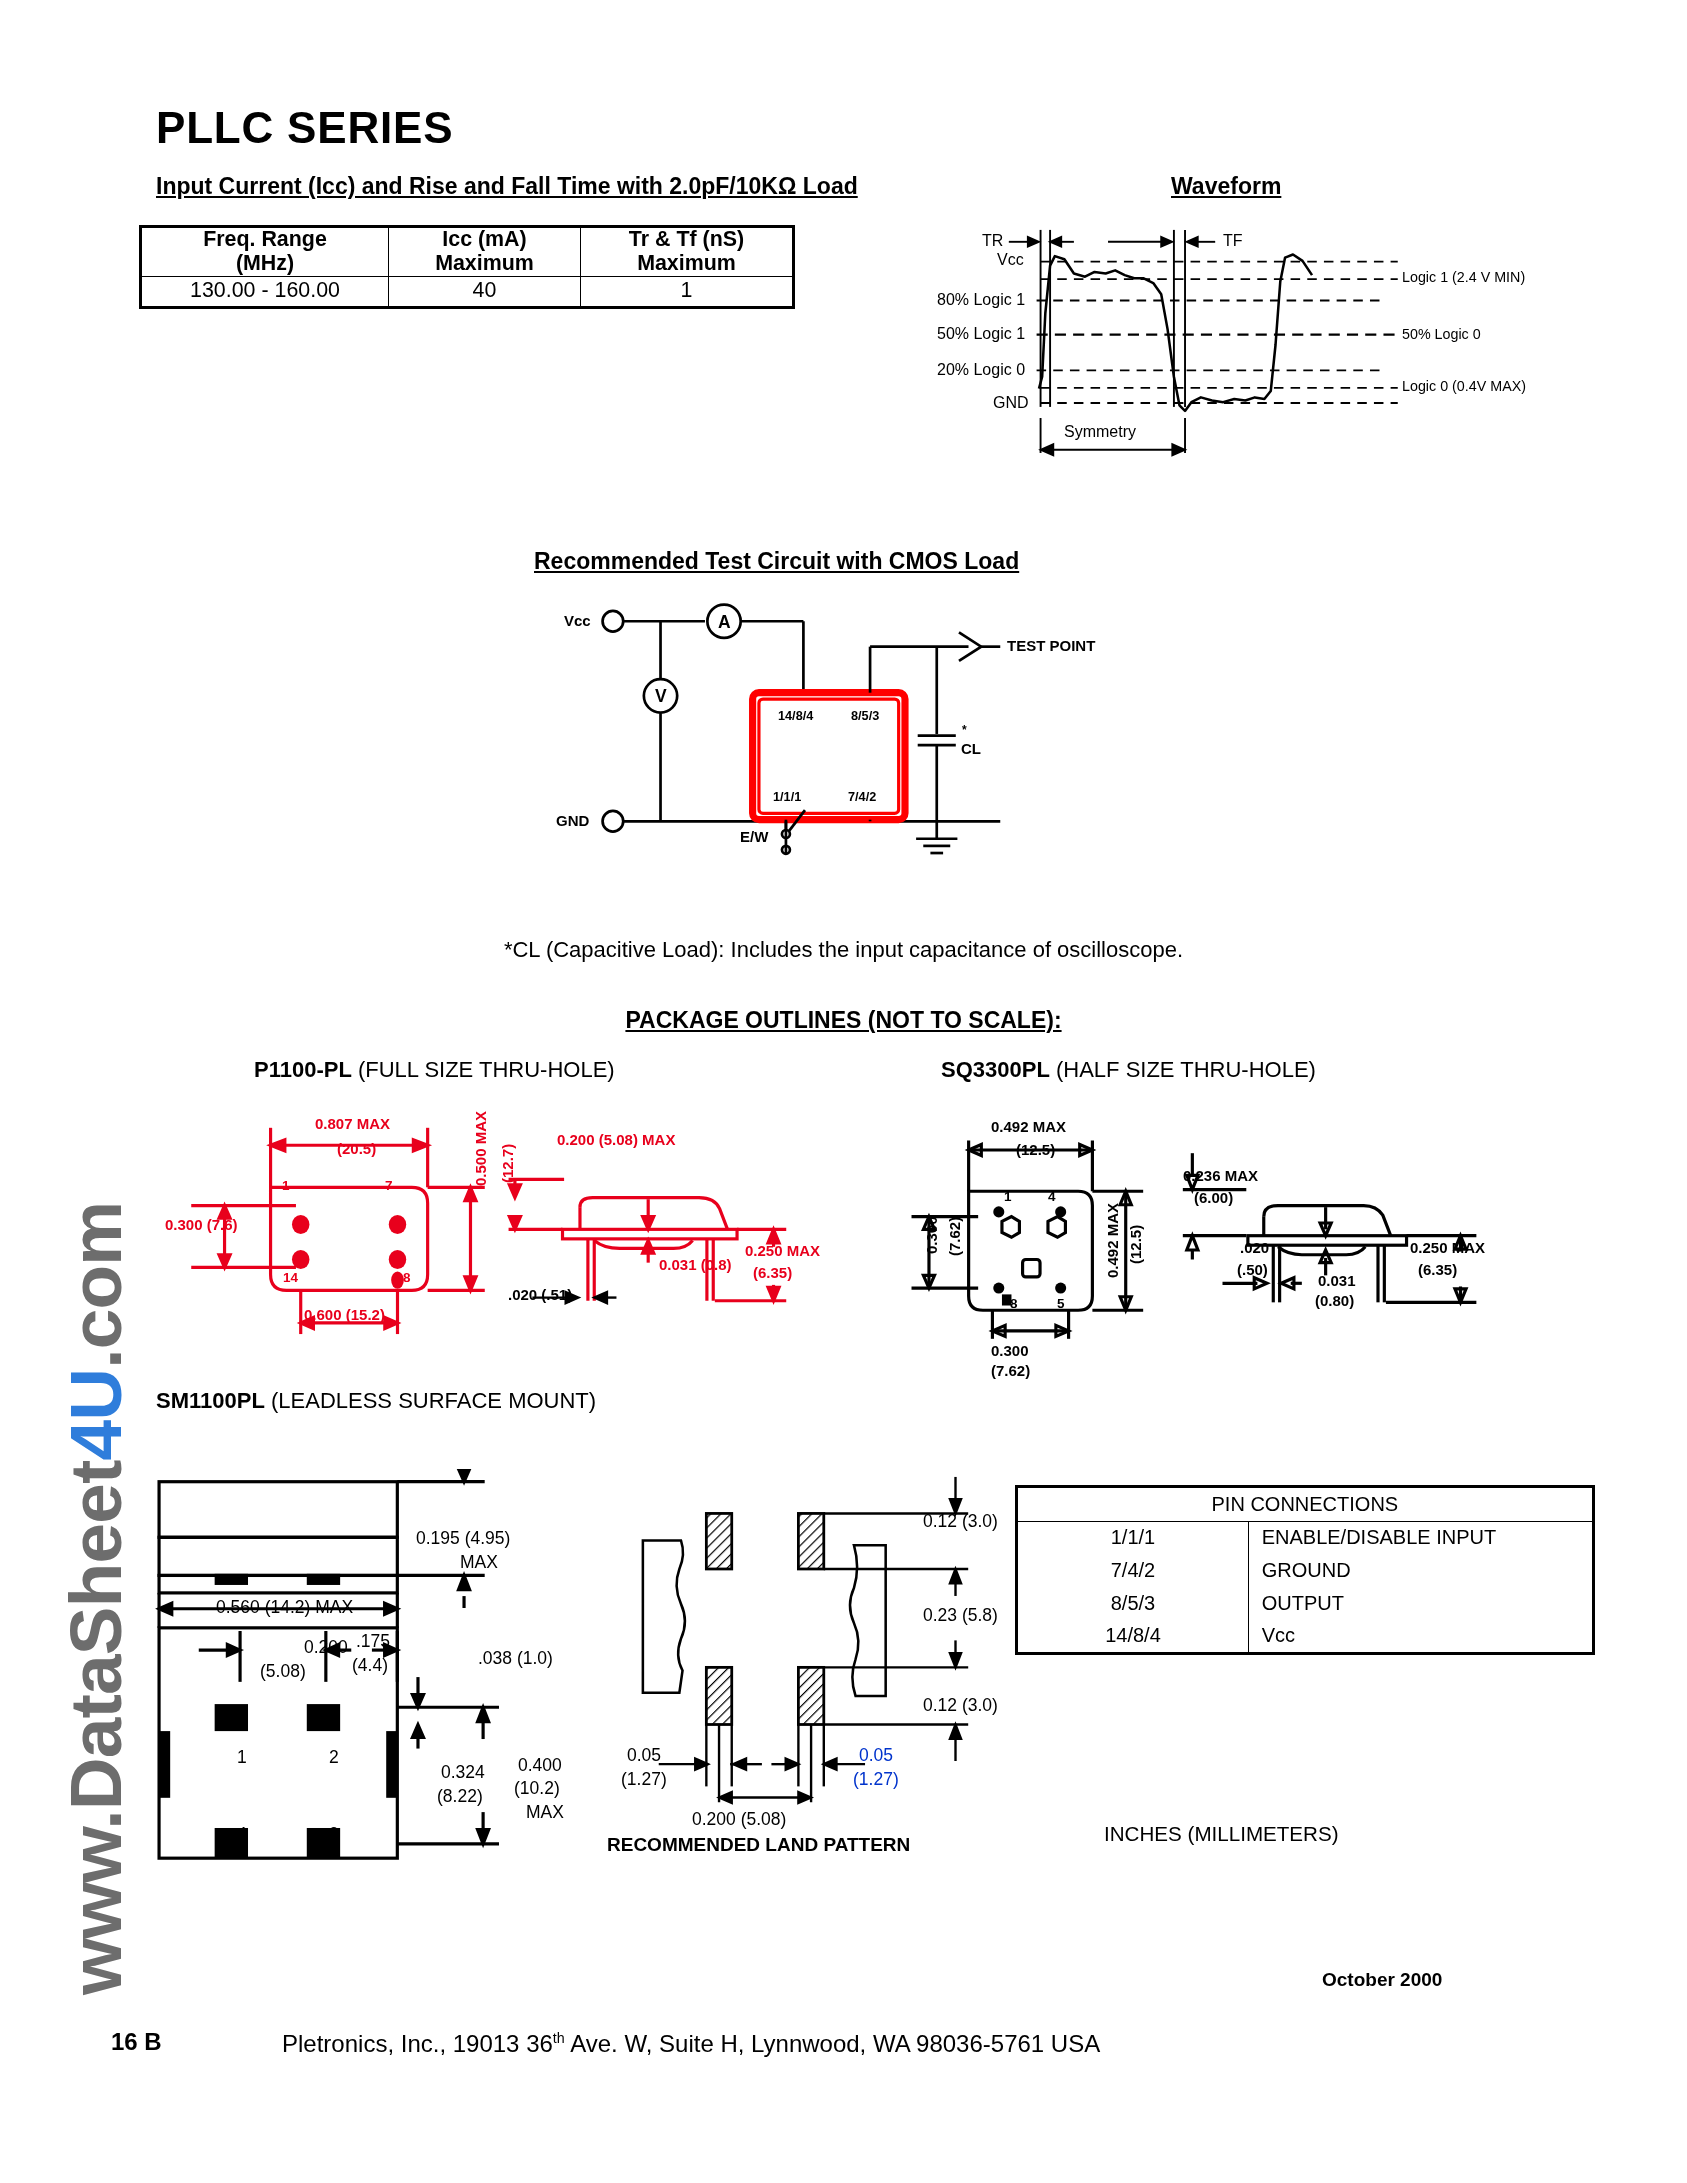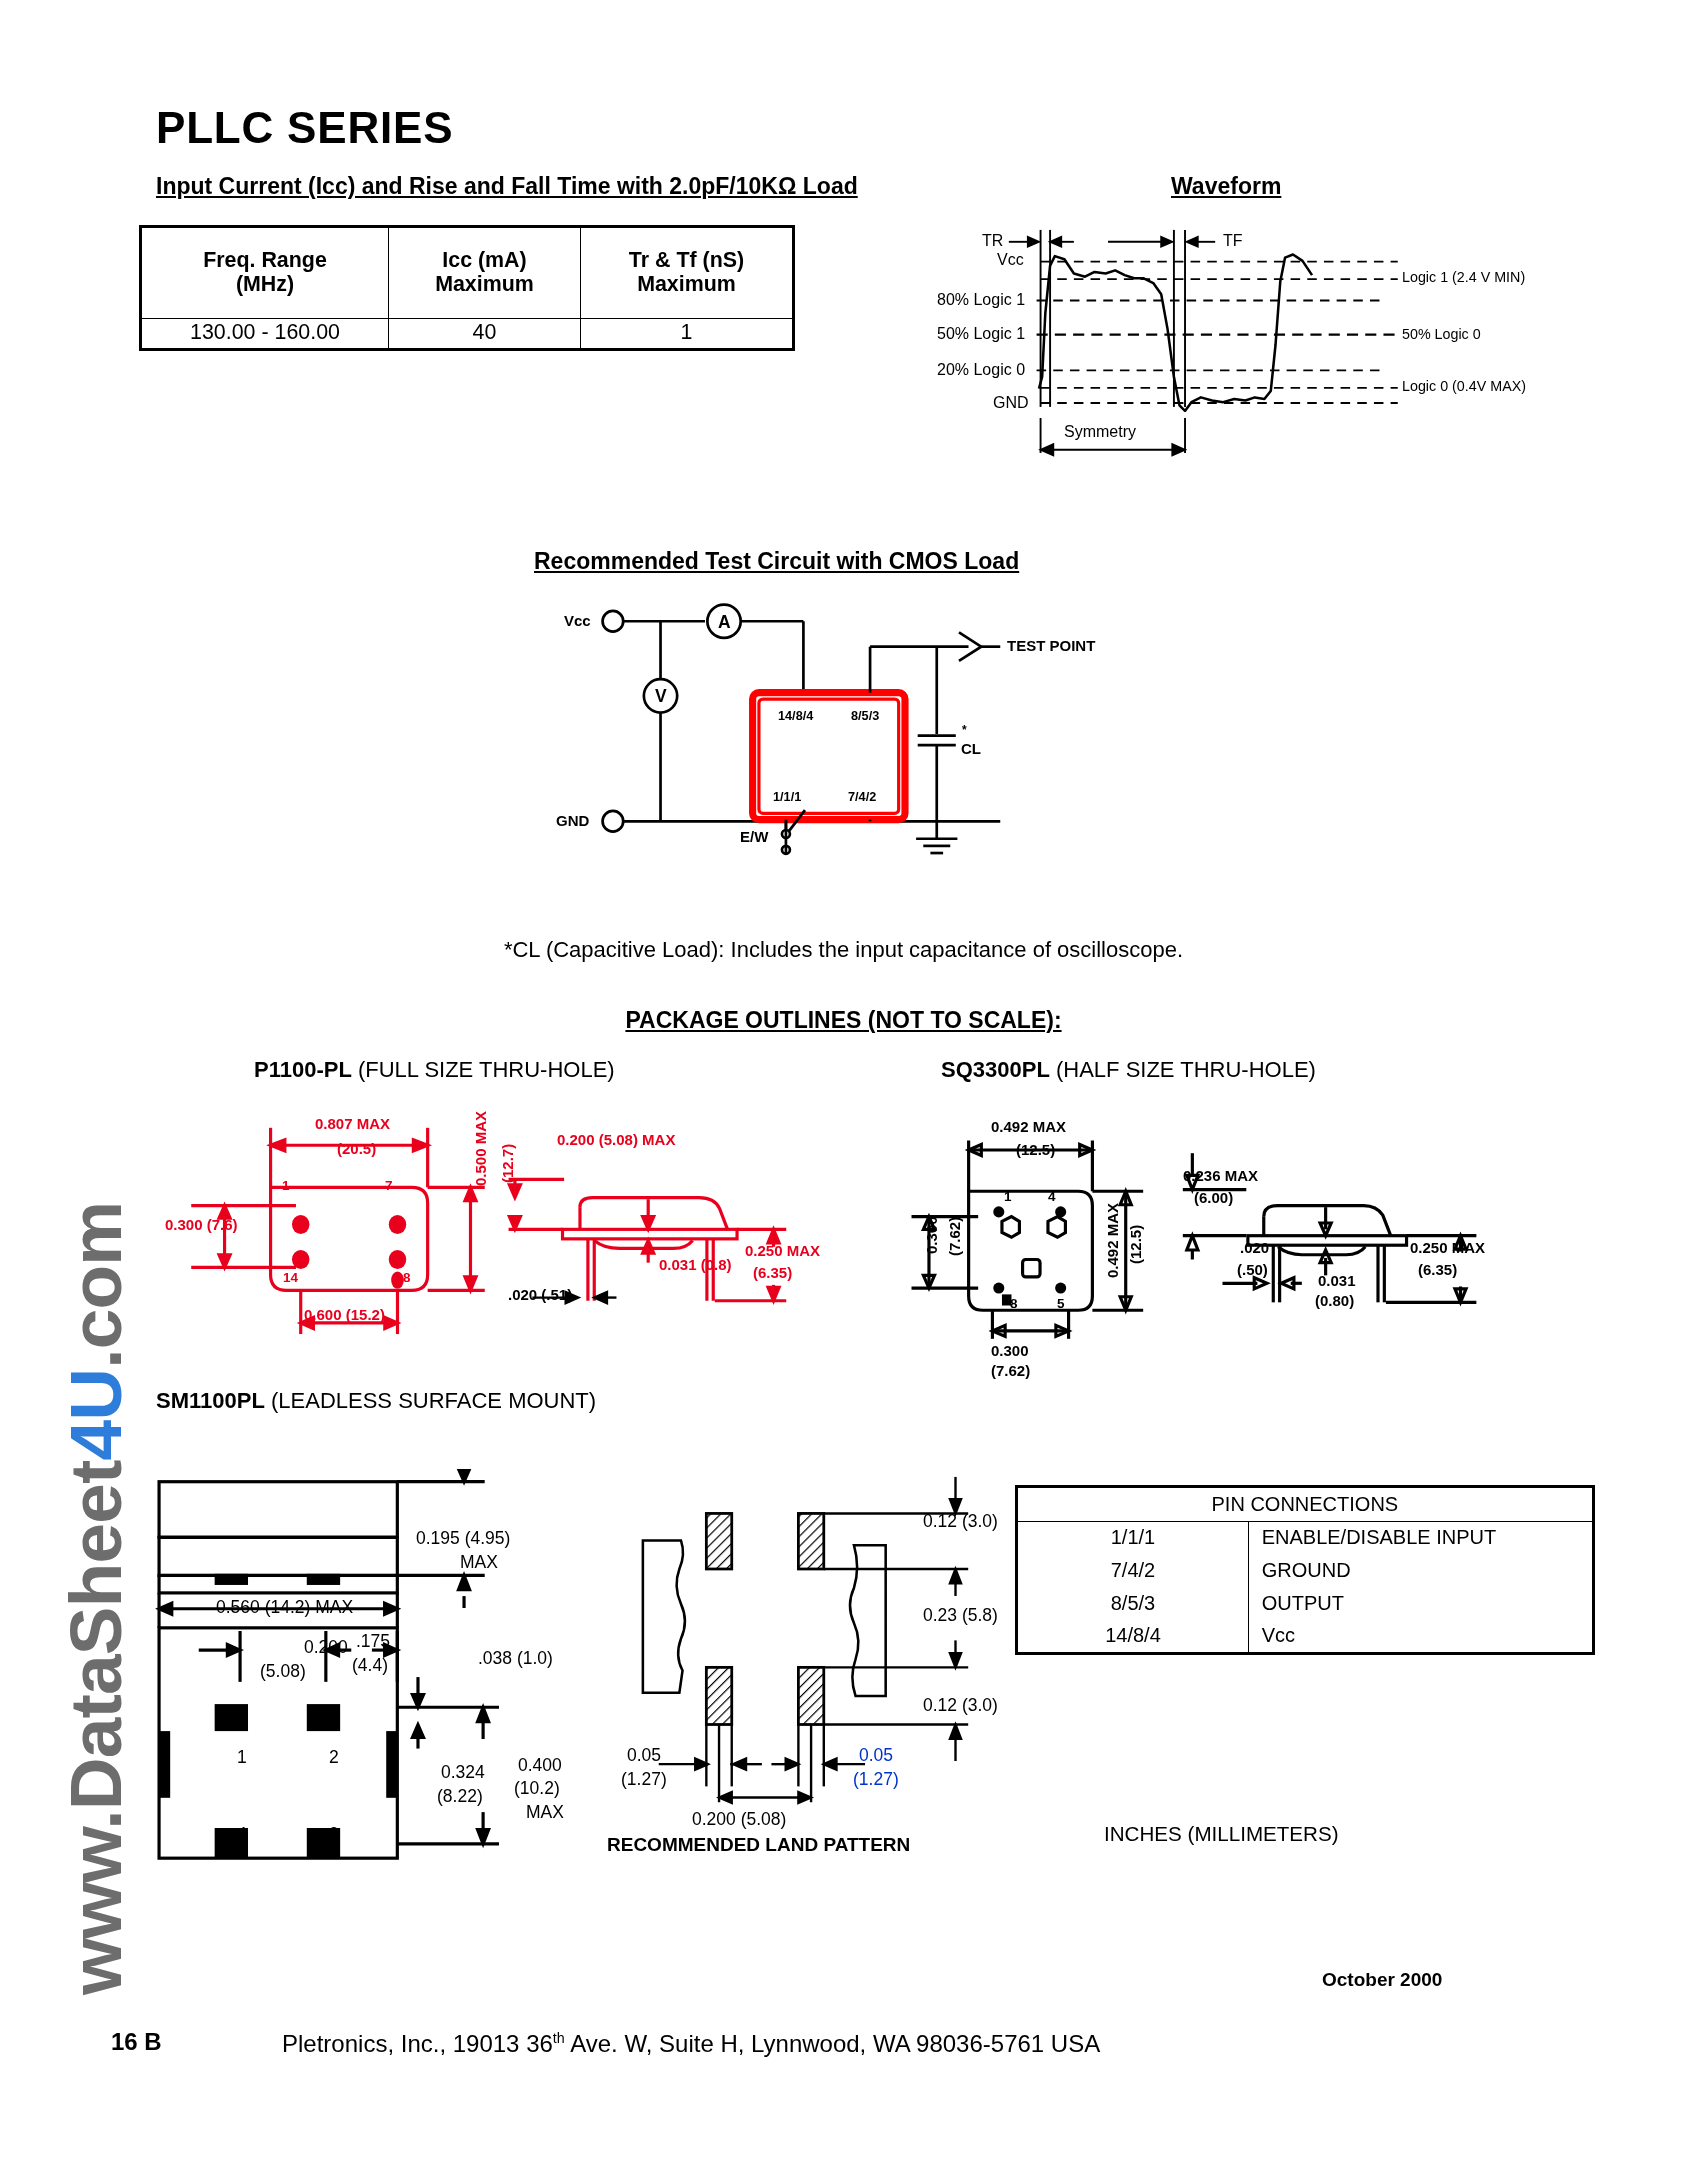--- a/index.html
+++ b/index.html
@@ -12,21 +12,21 @@
   .ctr{text-align:center;}
 
   
   #page-title{left:156px;top:103px;font-size:44px;font-weight:bold;letter-spacing:0.8px;}
   #icc-heading{left:156px;top:173px;font-size:23px;font-weight:bold;}
   #waveform-heading{left:1138px;top:173px;font-size:23px;font-weight:bold;margin-left:33px;}
 
   
   #icc-table{left:139px;top:225px;border-collapse:collapse;}
   #icc-table td{border:1.6px solid #000;font-size:21.4px;text-align:center;padding:2.4px 8px;line-height:1.12;}
-  #icc-table .hdr{font-weight:bold;padding:21px 8px;}
+  #icc-table .hdr{font-weight:bold;padding:0 8px;}
   #icc-table .c0{width:230px;}
   #icc-table .c1{width:175px;}
   #icc-table .c2{width:195px;}
   #icc-table{border:3.2px solid #000;}
 
   
   #waveform-wrap{left:953px;top:218px;width:572px;height:254px;}
   .wf-lbl{position:absolute;font-size:16px;white-space:nowrap;}
   .wf-lbl-sm{position:absolute;font-size:14.3px;white-space:nowrap;}
 

